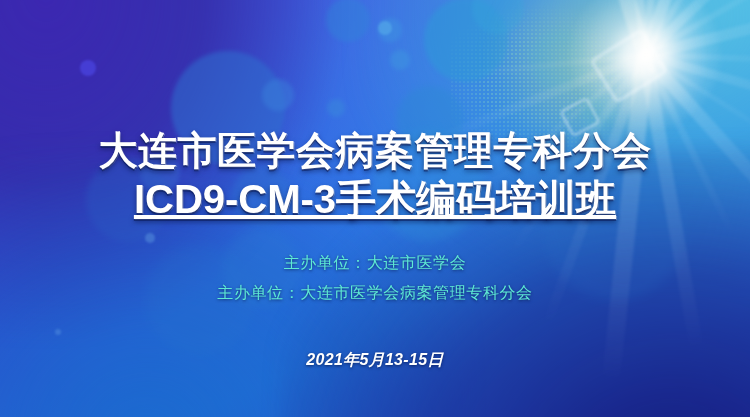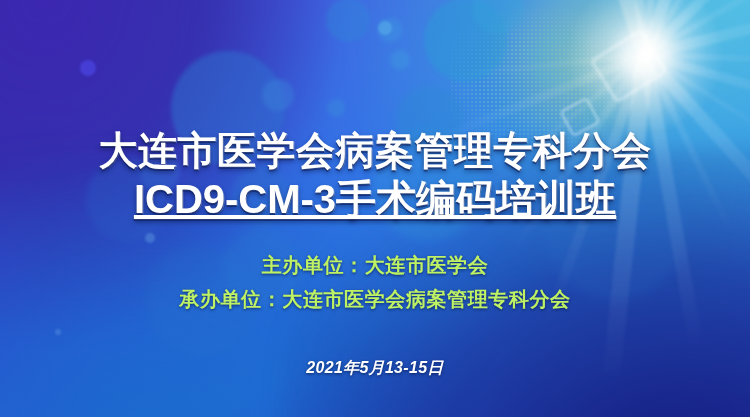--- a/index.html
+++ b/index.html
@@ -163,23 +163,23 @@
     letter-spacing: 0px;
     text-decoration: underline;
   }
 
   .org-block {
     margin-top: 36px;
     text-align: center;
     line-height: 1.0;
   }
   .org-line {
-    color: #bef264;
-    font-weight: bold;
-    font-size: 20px;
+    color: #5eead4;
+    font-weight: normal;
+    font-size: 16px;
     letter-spacing: 0.6px;
     white-space: nowrap;
     text-shadow: 0 1px 3px rgba(6,18,64,0.70);
   }
   .org-line.second {
     margin-top: 14px;
   }
 
   .date-block {
     margin-top: 51px;
@@ -268,21 +268,21 @@
 
   <div class="content">
 
     <div class="title-block">
       <div class="title-line line1">大连市医学会病案管理专科分会</div>
       <div class="title-line line2">ICD9-CM-3手术编码培训班</div>
     </div>
 
     <div class="org-block">
       <div class="org-line first">主办单位：大连市医学会</div>
-      <div class="org-line second">承办单位：大连市医学会病案管理专科分会</div>
+      <div class="org-line second">主办单位：大连市医学会病案管理专科分会</div>
     </div>
 
     <div class="date-block">
       <div class="date-line date">2021年5月13-15日</div>
     </div>
 
   </div>
 </div>
 
 </body></html>

